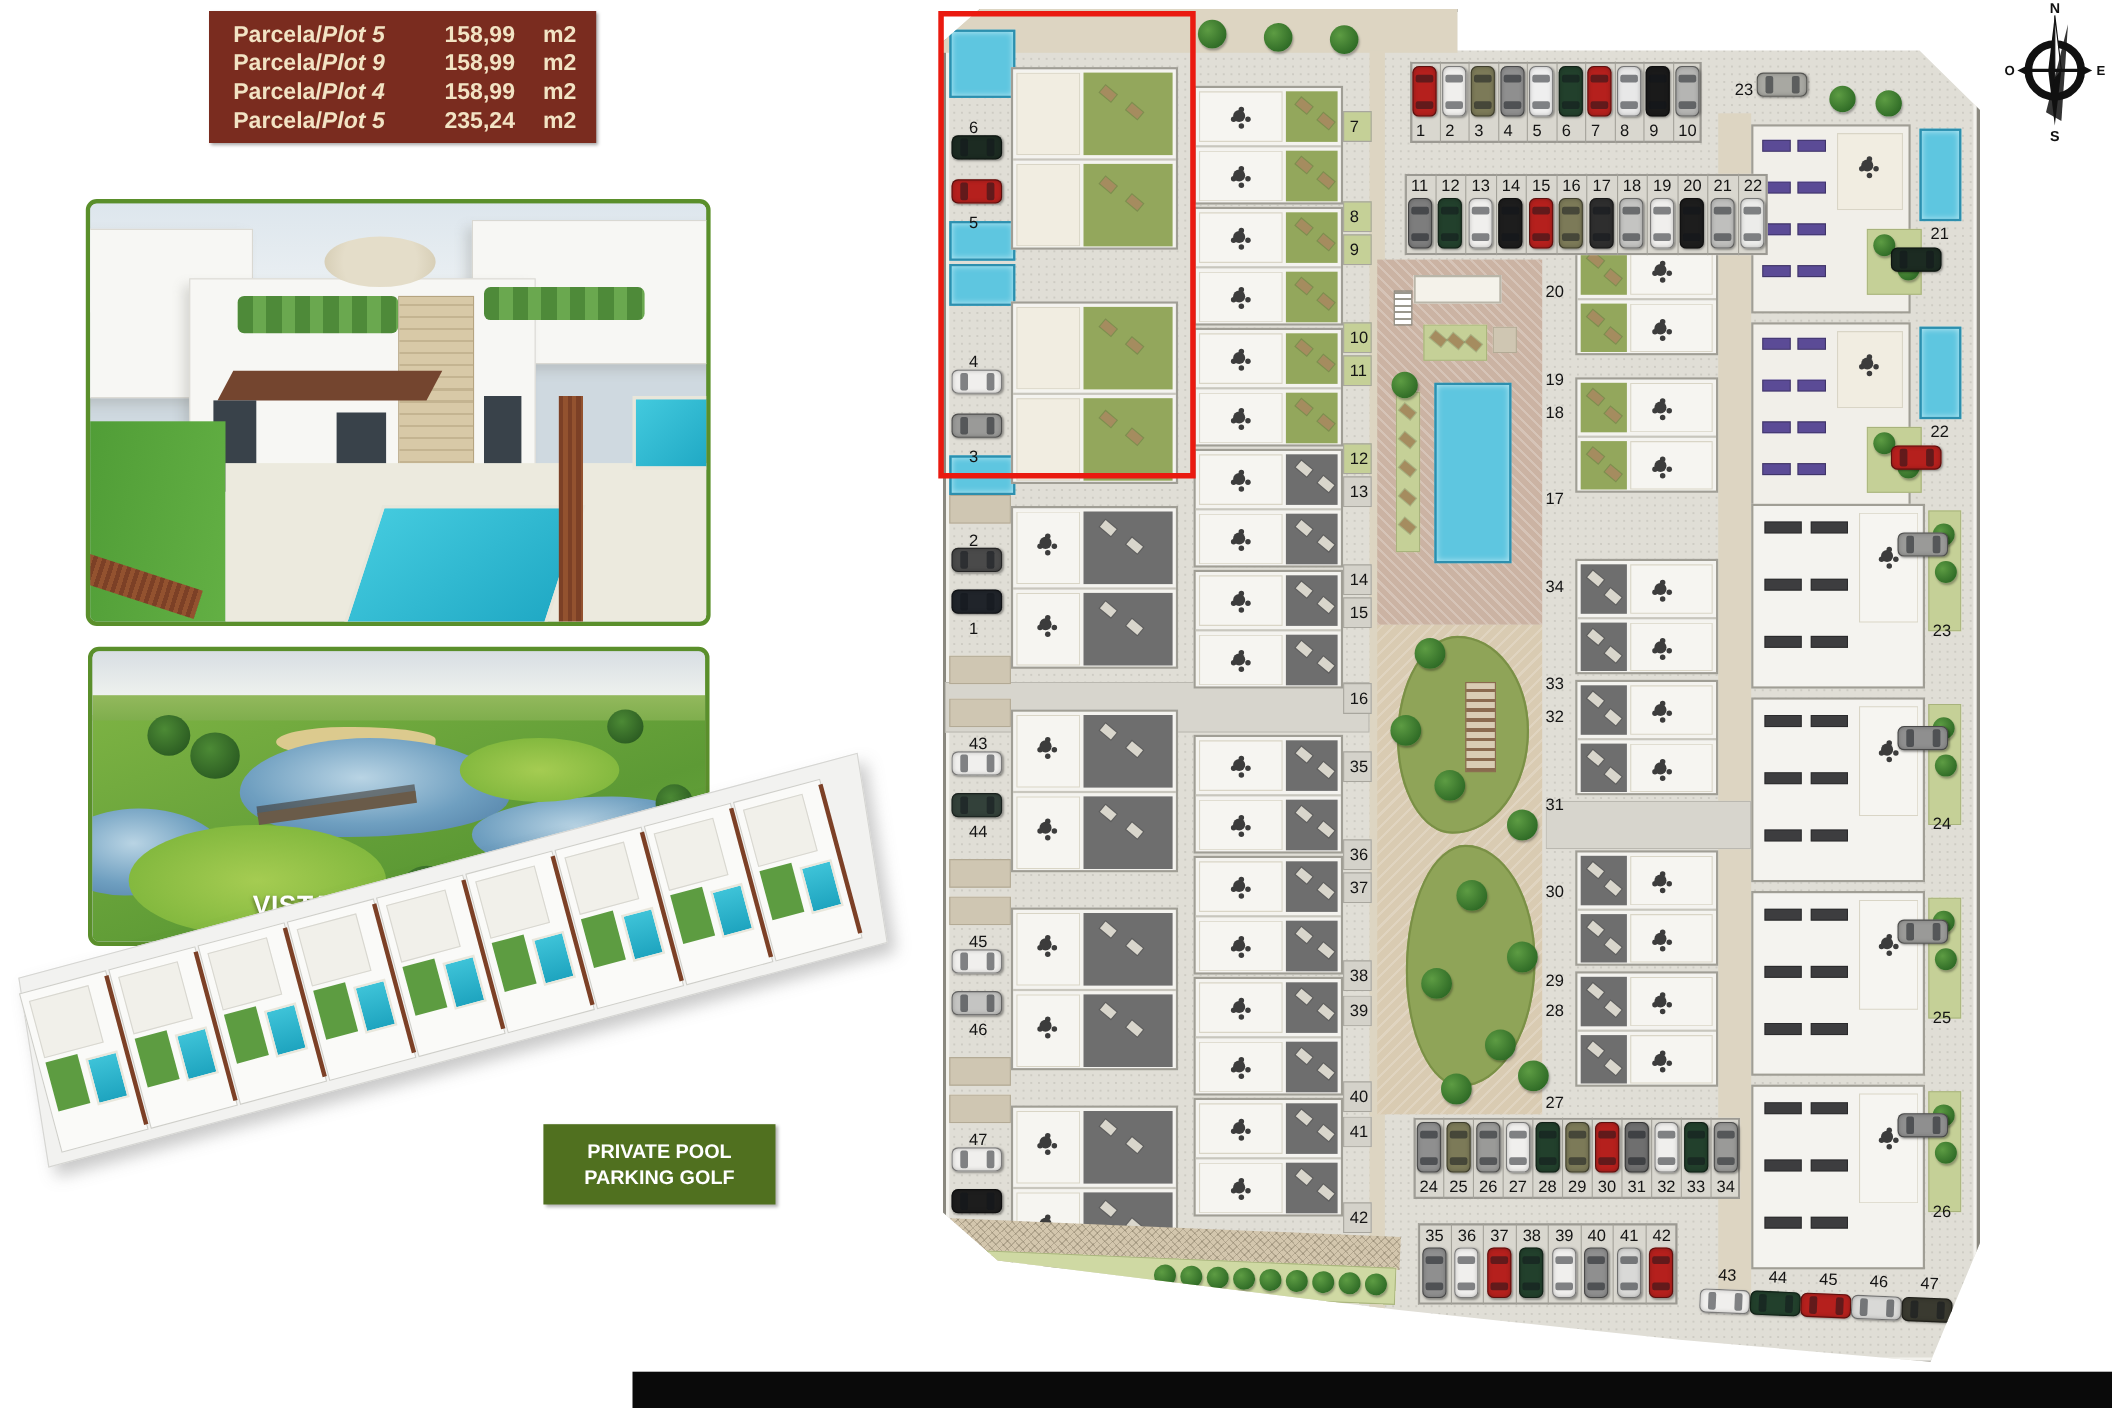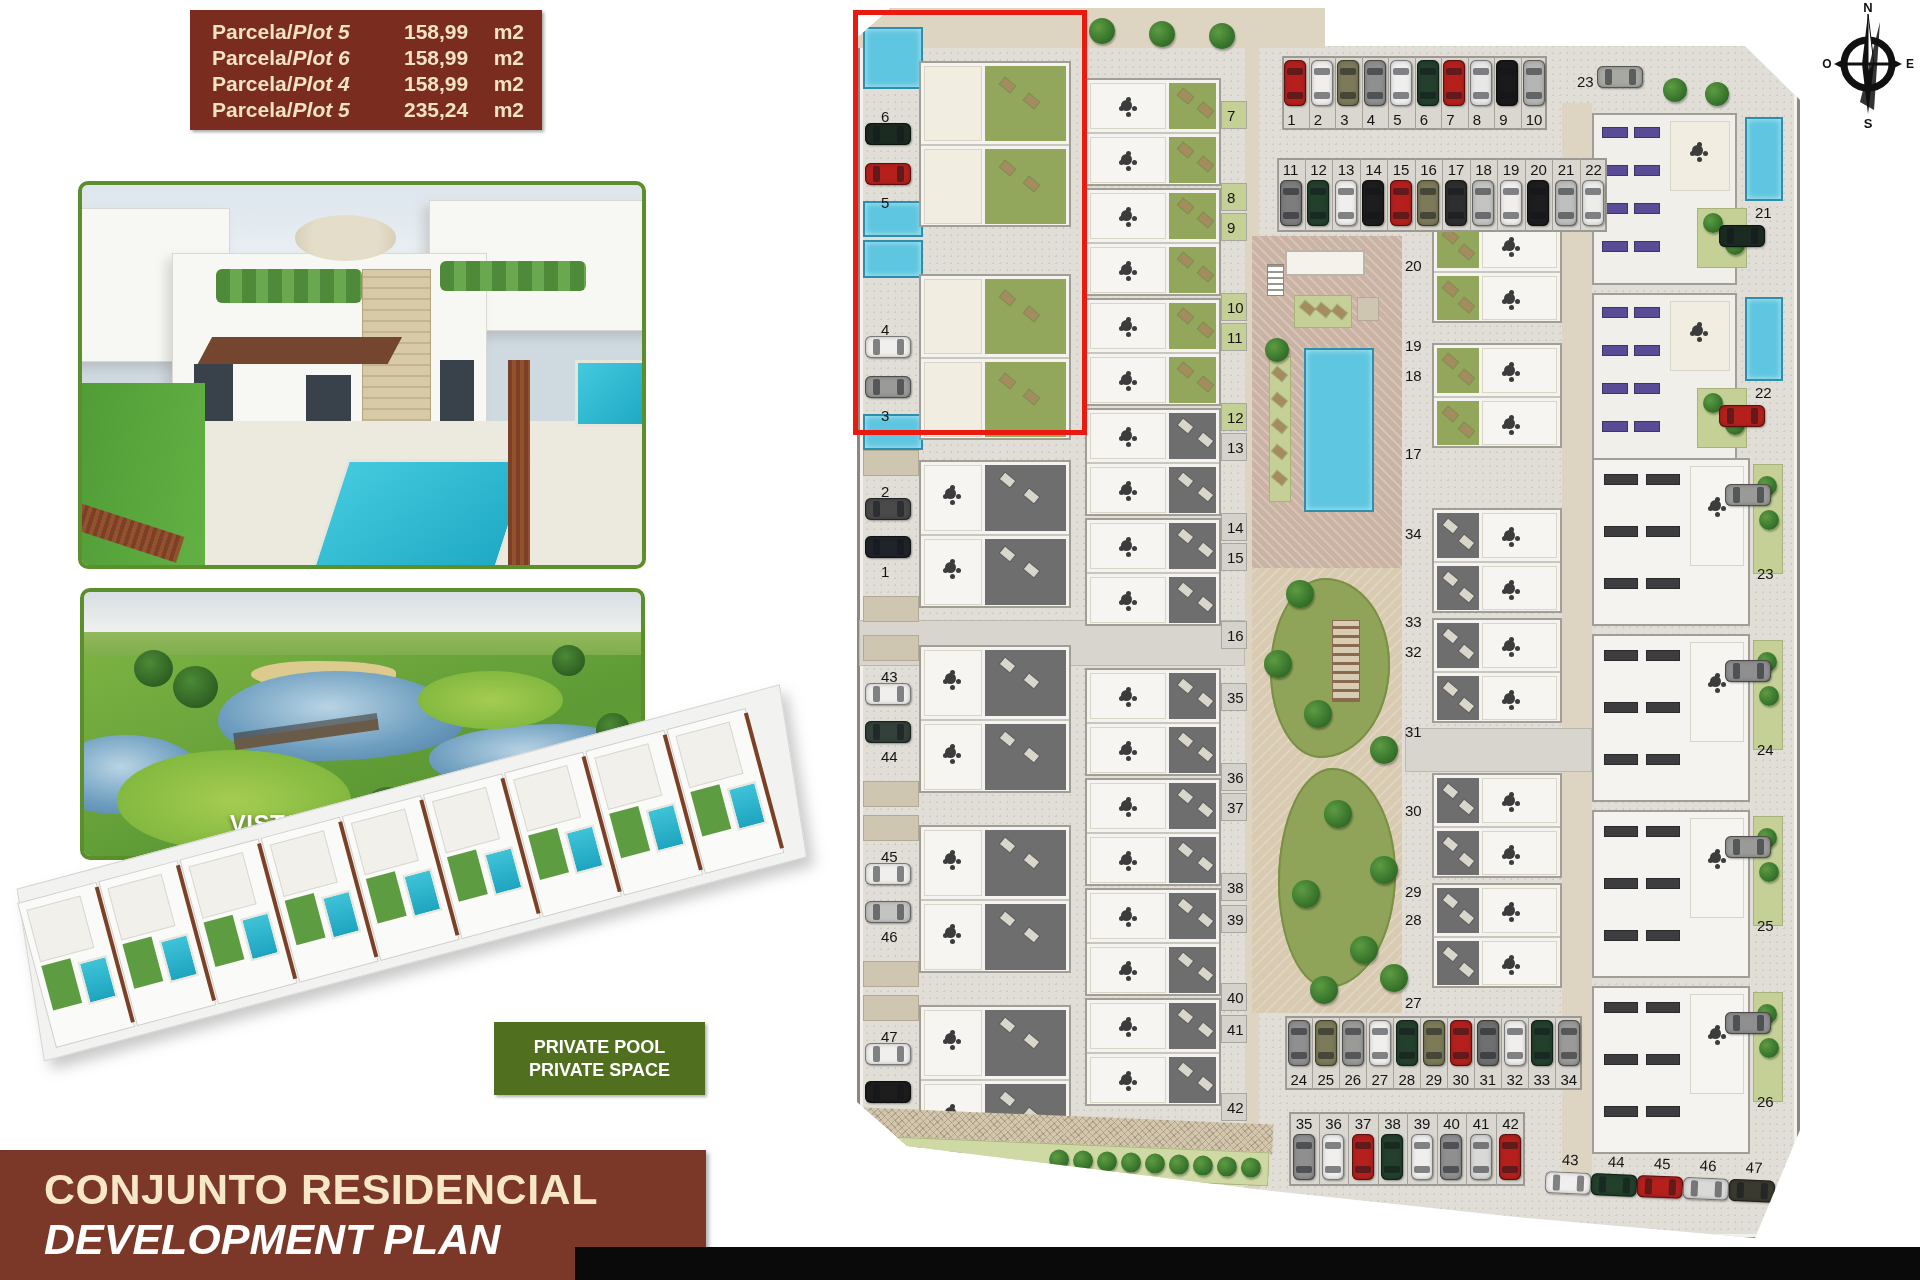--- a/index.html
+++ b/index.html
@@ -126,21 +126,21 @@
 
   <section class="info-box" id="info-box">
       <div class="info-row">
         <span><span>Parcela/</span><span class="plot-it">Plot 5</span></span>
         <span class="area">
           <span>158,99</span>
           <span>m2</span>
         </span>
       </div>
       <div class="info-row">
-        <span><span>Parcela/</span><span class="plot-it">Plot 6</span></span>
+        <span><span>Parcela/</span><span class="plot-it">Plot 9</span></span>
         <span class="area">
           <span>158,99</span>
           <span>m2</span>
         </span>
       </div>
       <div class="info-row">
         <span><span>Parcela/</span><span class="plot-it">Plot 4</span></span>
         <span class="area">
           <span>158,99</span>
           <span>m2</span>
@@ -255,27 +255,23 @@
           <div class="a-roof"></div>
           <div class="a-garden"></div>
           <div class="a-pool"></div>
           <div class="a-fence"></div>
         </div>
       </div>
   </section>
 
   <section class="features-box">
     <span>PRIVATE POOL</span>
-    <span>PRIVATE SPACE</span>
+    <span>PARKING GOLF</span>
   </section>
 
-  <section class="title-banner">
-    <div class="title-l1">CONJUNTO RESIDENCIAL</div>
-    <div class="title-l2">DEVELOPMENT PLAN</div>
-  </section>
   <div class="black-strip"></div>
 
   <section class="plan speck" id="plan">
       <div class="walk speck" style="left: 0px; top: 0px; width: 468px; height: 40px;"></div>
       <div class="walk" style="left: 388px; top: 38px; width: 14px; height: 1145px;"></div>
       <div class="walk" style="left: 705px; top: 95px; width: 30px; height: 1075px;"></div>
       <div class="street" style="left: 2px; top: 612px; width: 386px; height: 46px;"></div>
       <div class="street" style="left: 548px; top: 720px; width: 187px; height: 44px;"></div>
       <div class="tree" style="left: 232px; top: 10px; width: 26px; height: 26px;"></div>
       <div class="tree" style="left: 292px; top: 13px; width: 26px; height: 26px;"></div>

